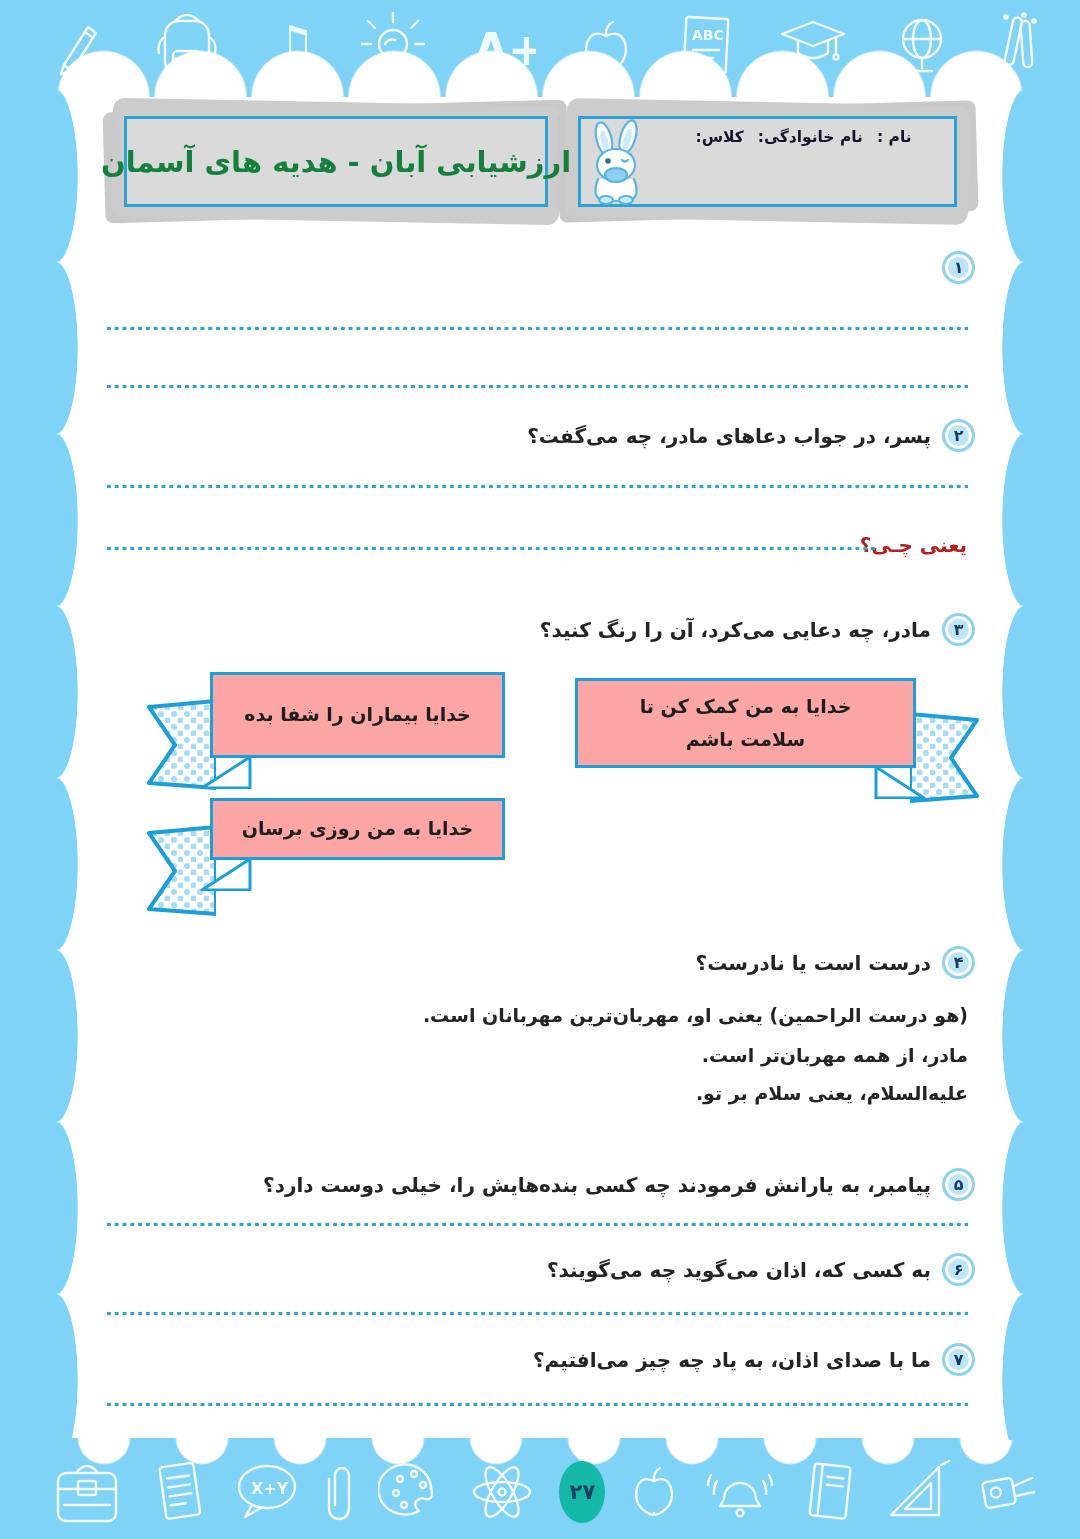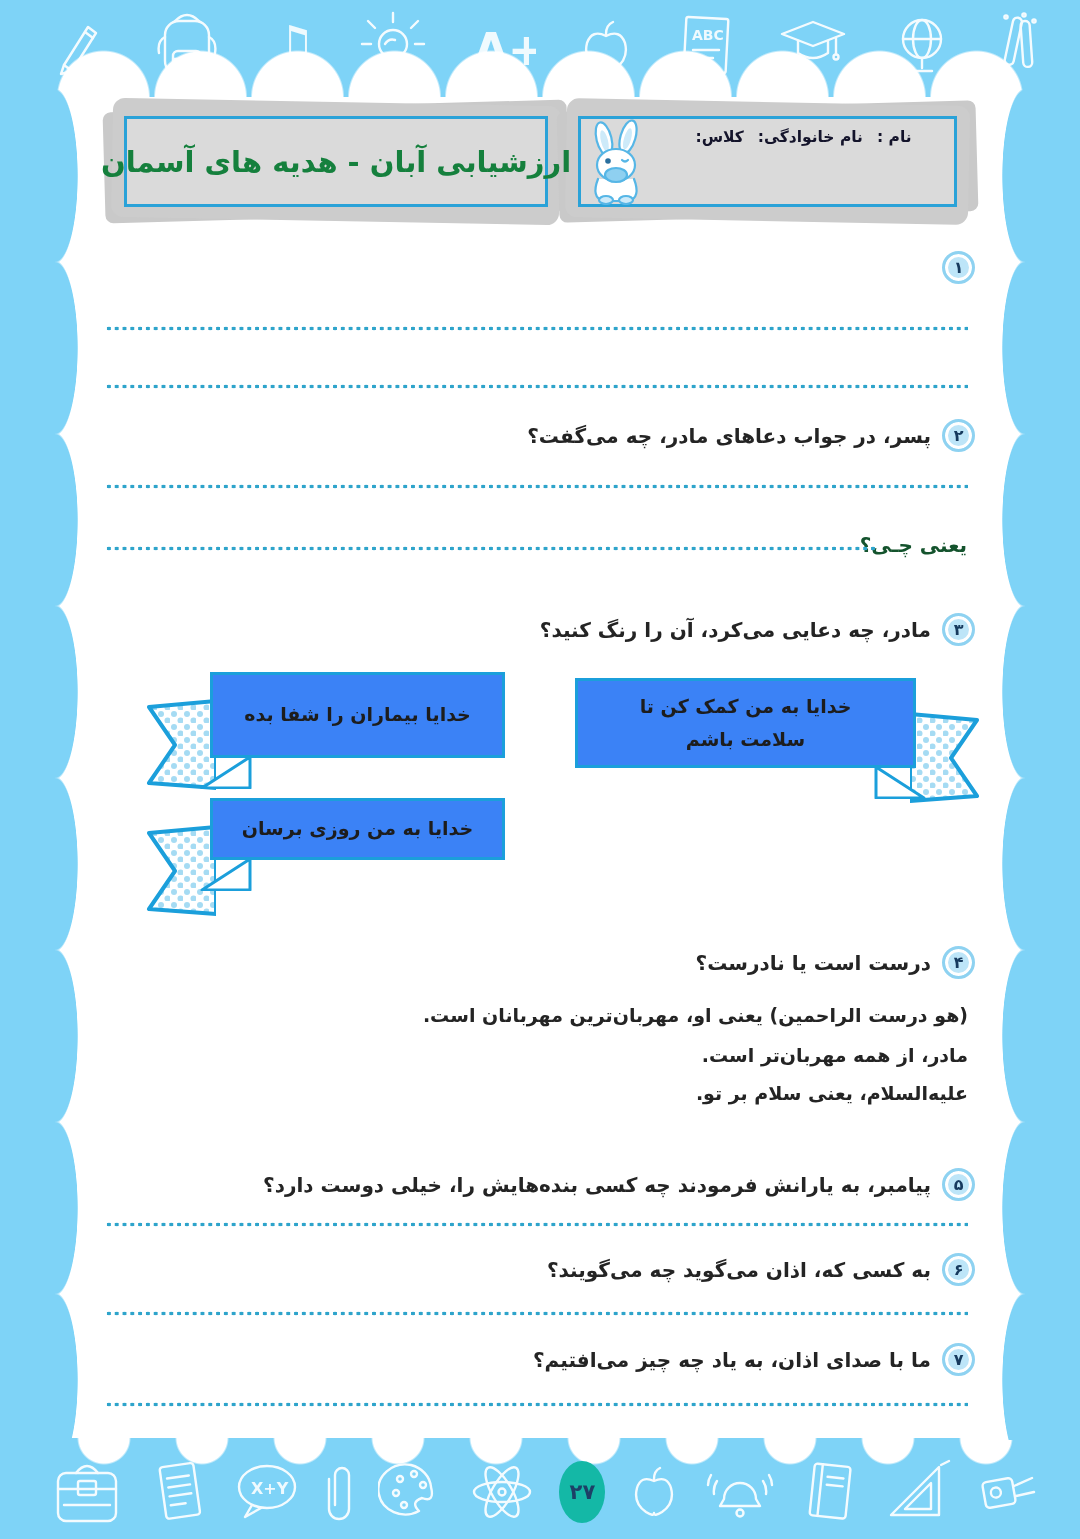--- a/index.html
+++ b/index.html
@@ -51,25 +51,25 @@
   
   .q { position:absolute; right:105px; display:flex; align-items:center; gap:11px; direction:rtl; }
   .badge { width:33px; height:33px; border-radius:50%; background:#bde5f8; border:3px solid #8ed2f1;
     box-shadow:inset 0 0 0 3px #ffffff; display:flex; align-items:center; justify-content:center;
     color:#173a5e; font-weight:bold; font-size:16px; flex:0 0 auto; }
   .qtext { font-size:20px; font-weight:bold; color:#242424; white-space:nowrap; }
   .dotline { position:absolute; left:105px; width:863px; height:5px;
     background-image:radial-gradient(circle, #2ea4cb 1.8px, rgba(0,0,0,0) 2.1px);
     background-size:7.8px 5px; background-repeat:repeat-x; background-position:left center; }
   .statement { position:absolute; right:112px; direction:rtl; font-size:19px; font-weight:bold; color:#242424; white-space:nowrap; }
-  .yaani { position:absolute; right:113px; direction:rtl; font-size:20px; font-weight:bold; color:#14532d;text-align:right; }
+  .yaani { position:absolute; right:113px; direction:rtl; font-size:20px; font-weight:bold; color:#b91c1c;text-align:right; }
 
   
   .banner { position:absolute; }
-  .b-rect { position:relative; background:#3b82f6; border:3.5px solid #1b9fdb; display:flex; flex-direction:column;
+  .b-rect { position:relative; background:#fca5a5; border:3.5px solid #1b9fdb; display:flex; flex-direction:column;
     align-items:center; justify-content:center; text-align:center; direction:rtl; z-index:2; }
   .b-text { font-size:19px; font-weight:bold; color:#1d1d1d; line-height:1.75; white-space:nowrap; }
   .tail { position:absolute; width:72px; height:95px; top:25px; }
   .tail-left { left:-66px; }
   .tail-right { right:-66px; transform:scaleX(-1); top:32px; }
   .fold { position:absolute; width:52px; height:34px; top:calc(100% - 3px); }
   .fold-left { left:-10px; }
   .fold-right { right:-10px; transform:scaleX(-1); }
 </style>
 </head>

